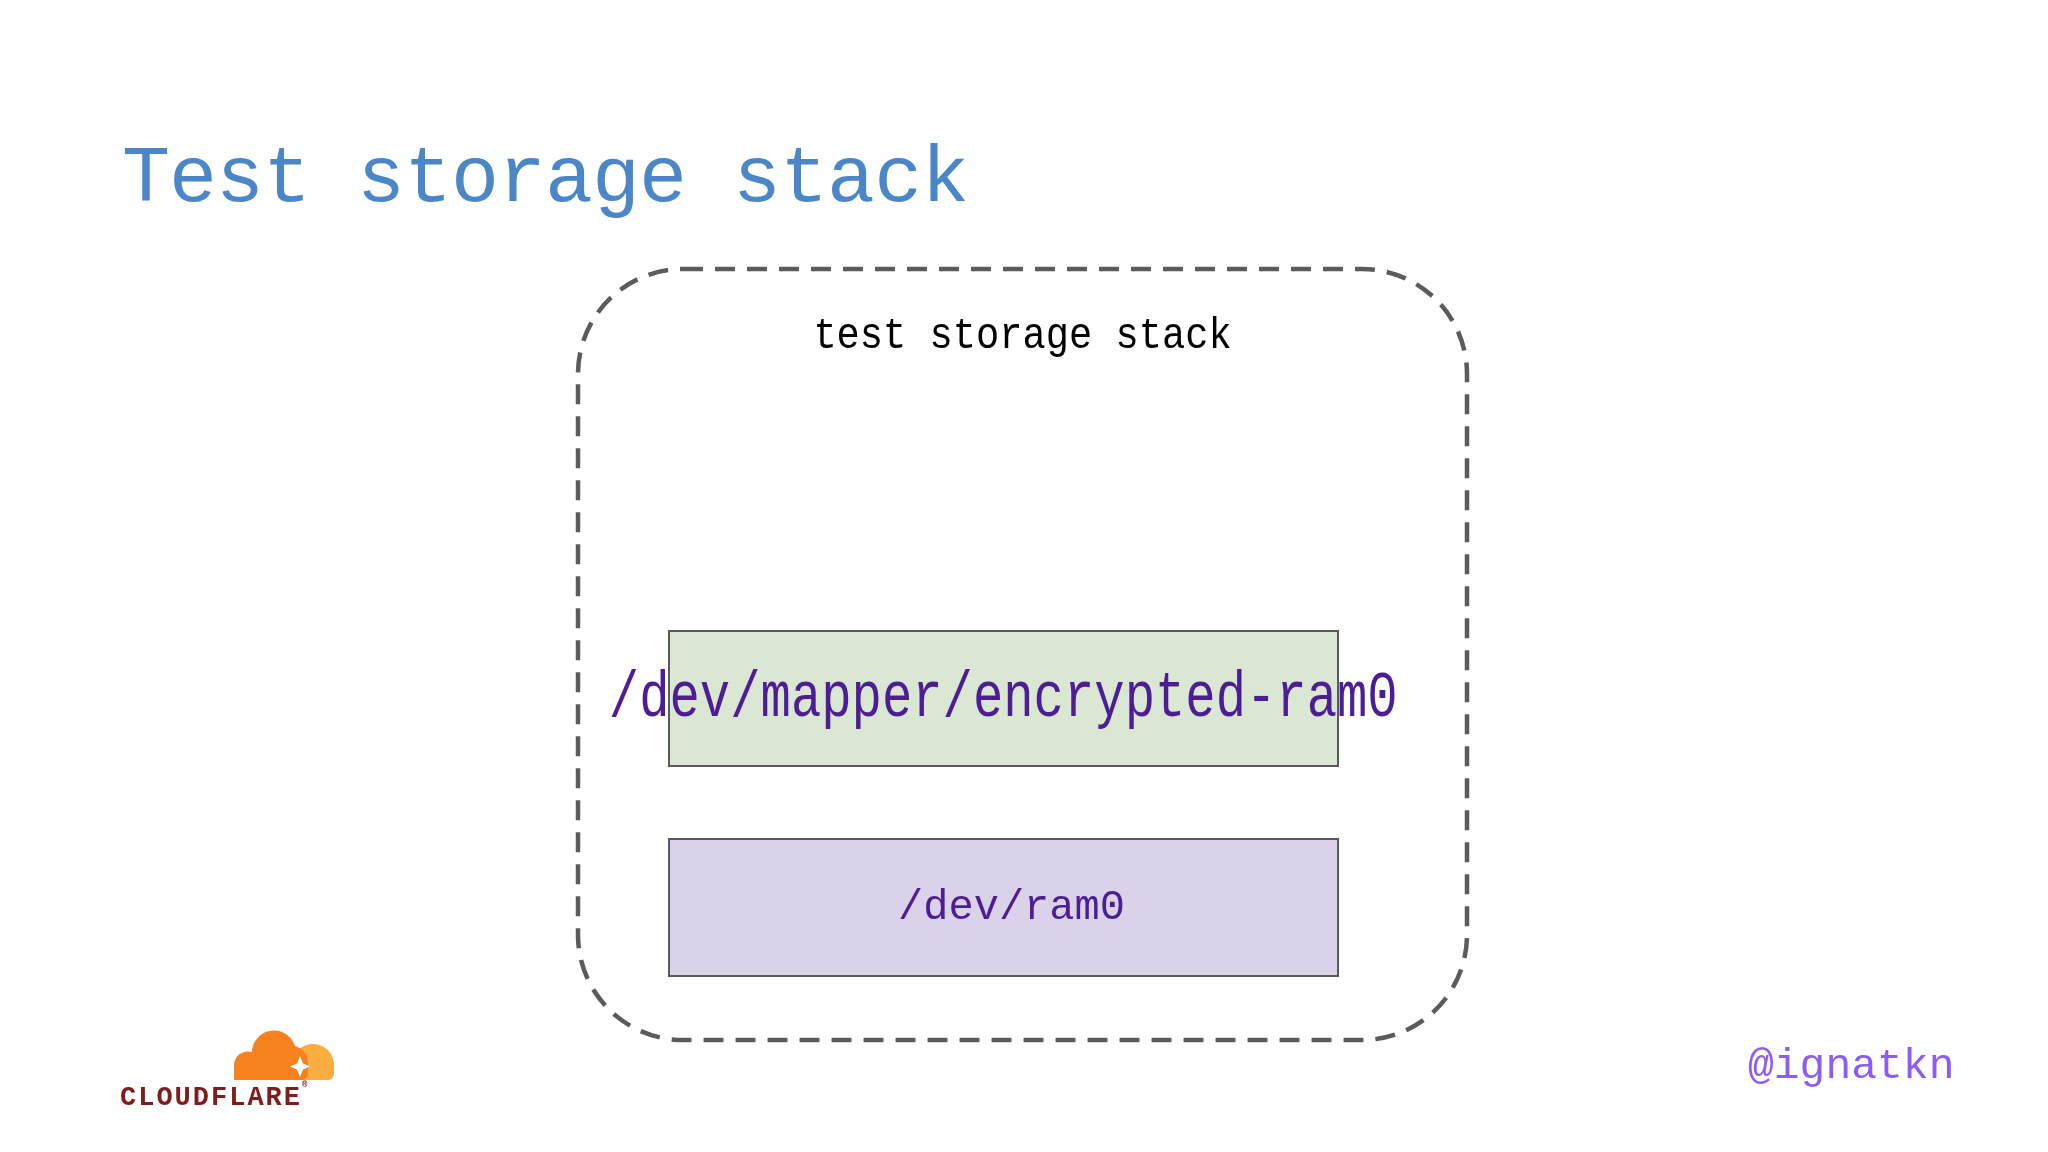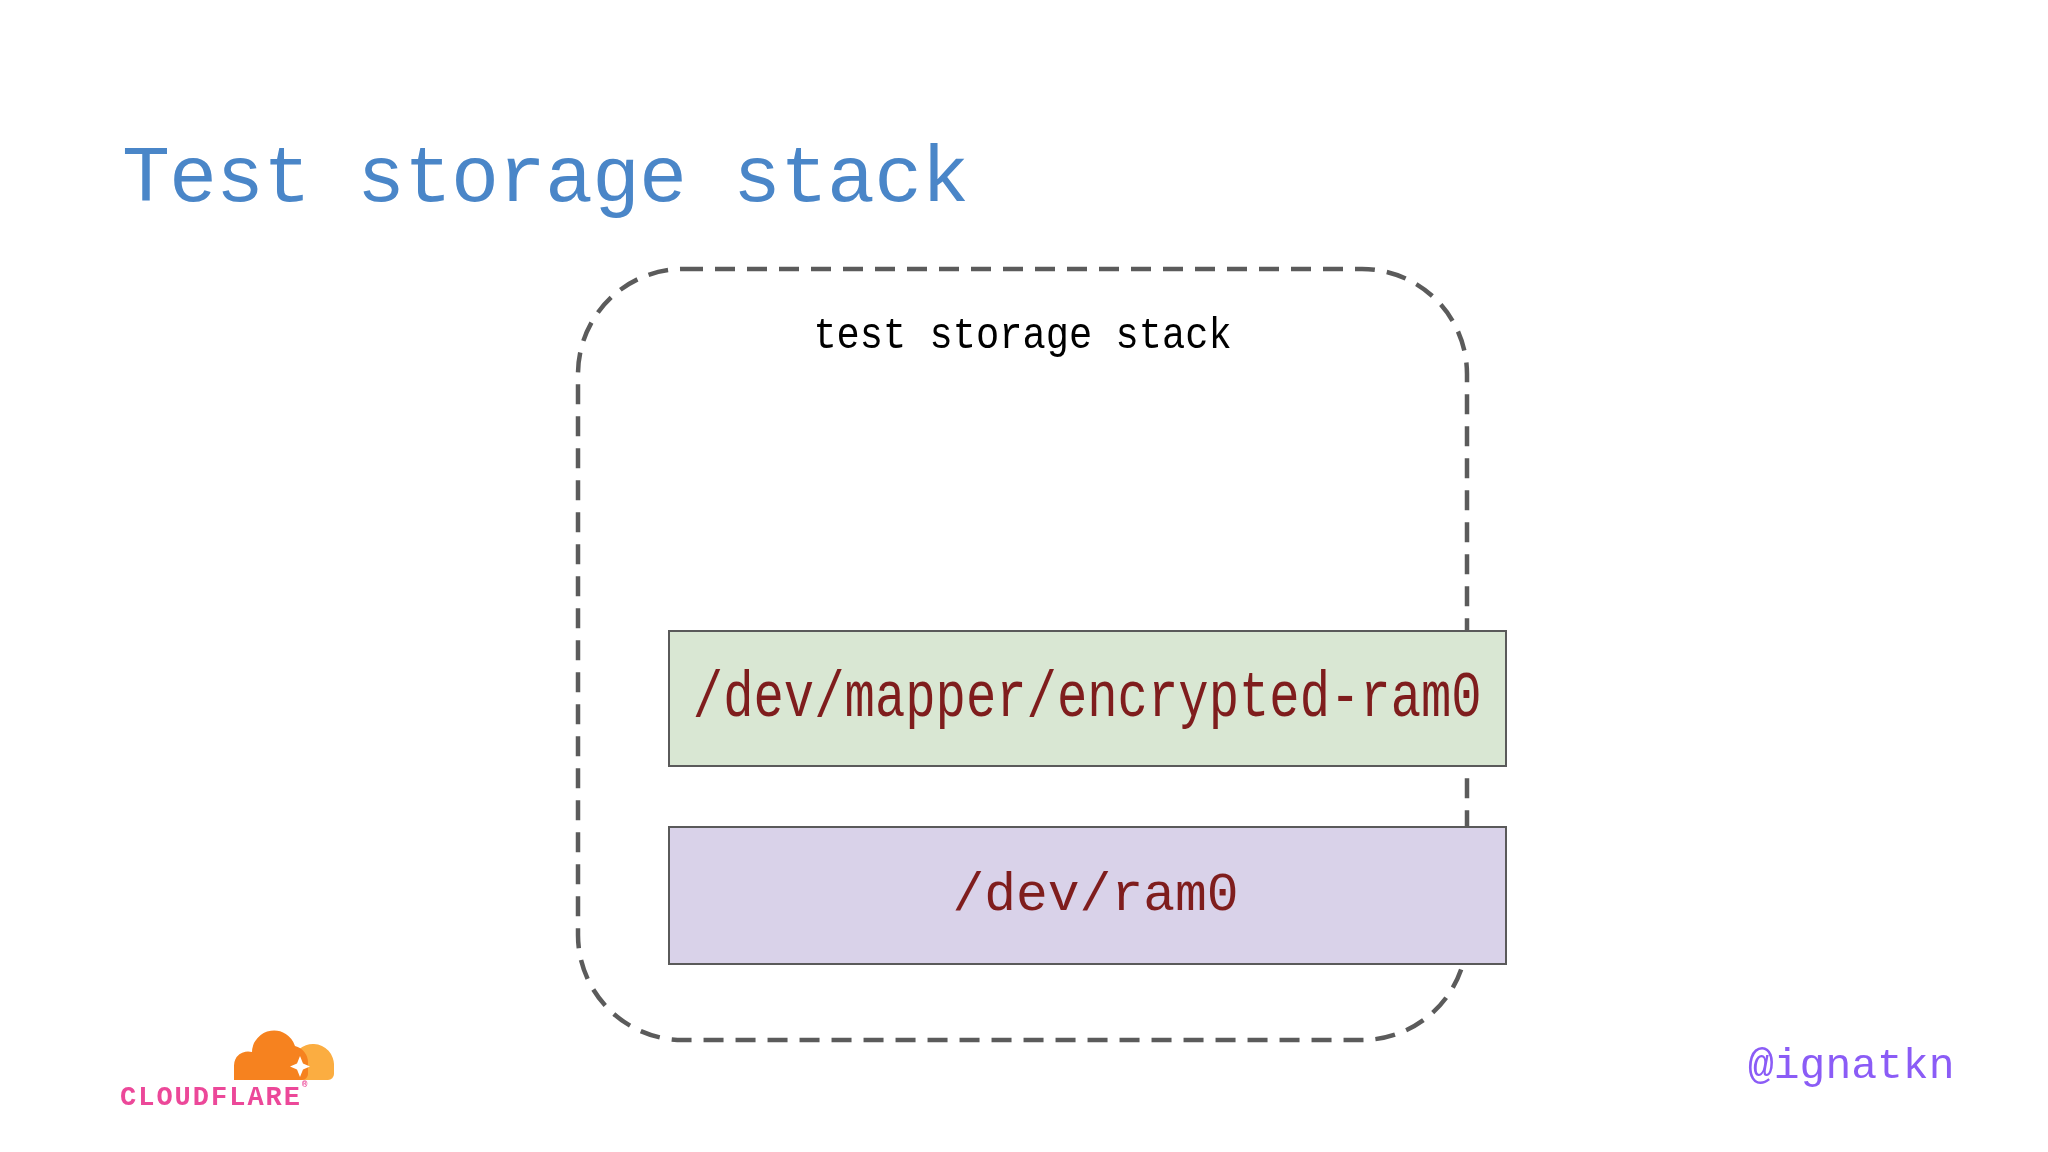--- a/index.html
+++ b/index.html
@@ -34,39 +34,39 @@
     font-size:44px;
     line-height:60px;
     color:#000000;
     transform:scaleX(0.88);
     transform-origin:50% 50%;
     white-space:nowrap;
   }
   .node{
     position:absolute;
     left:93px;
-    width:839px;
+    width:671px;
     display:flex;
     align-items:center;
     justify-content:center;
     border:2px solid #5a5a5a;
     box-sizing:border-box;
-    color:#7f1d1d;
+    color:#4c1d95;
     white-space:nowrap;
   }
   .node-encrypted{
     top:364px;height:137px;
     background:#d9e7d3;
     font-size:64px;
   }
   .node-encrypted .node-text{transform:scaleX(0.79);transform-origin:50% 50%;}
   .node-ram{
-    top:560px;height:139px;
+    top:572px;height:139px;
     background:#d9d2e9;
-    font-size:53px;
+    font-size:42px;
     padding-left:16px;
   }
   .footer-logo{
     position:absolute;
     left:120px;top:1028px;
     width:220px;height:84px;
   }
   .cloud-svg{
     position:absolute;
     left:104px;top:2px;
@@ -124,18 +124,18 @@
       <path d="M10,50
                L10,36 A14,14 0 0 1 28,22
                A22,22 0 0 1 71,16
                A17,17 0 0 1 84,33
                L84,44 A6,6 0 0 1 78,50 Z" fill="#f6821f" style="fill: rgb(246, 130, 31);"></path>
 
       <path d="M76,26 L79,33.5 L86,36.5 L79,39.5 L76,47 L73,39.5 L66,36.5 L73,33.5 Z" fill="#ffffff"></path>
 
       <rect x="0" y="50" width="110" height="2" fill="#ffffff"></rect>
     </svg>
-    <div class="wordmark" style="color: #ec4899;"><span>CLOUDFLARE</span><sup>®</sup></div>
+    <div class="wordmark" style="color: #7f1d1d;"><span>CLOUDFLARE</span><sup>®</sup></div>
   </div>
 
   <div class="handle">@ignatkn</div>
 
 </div>
 
 </body></html>

